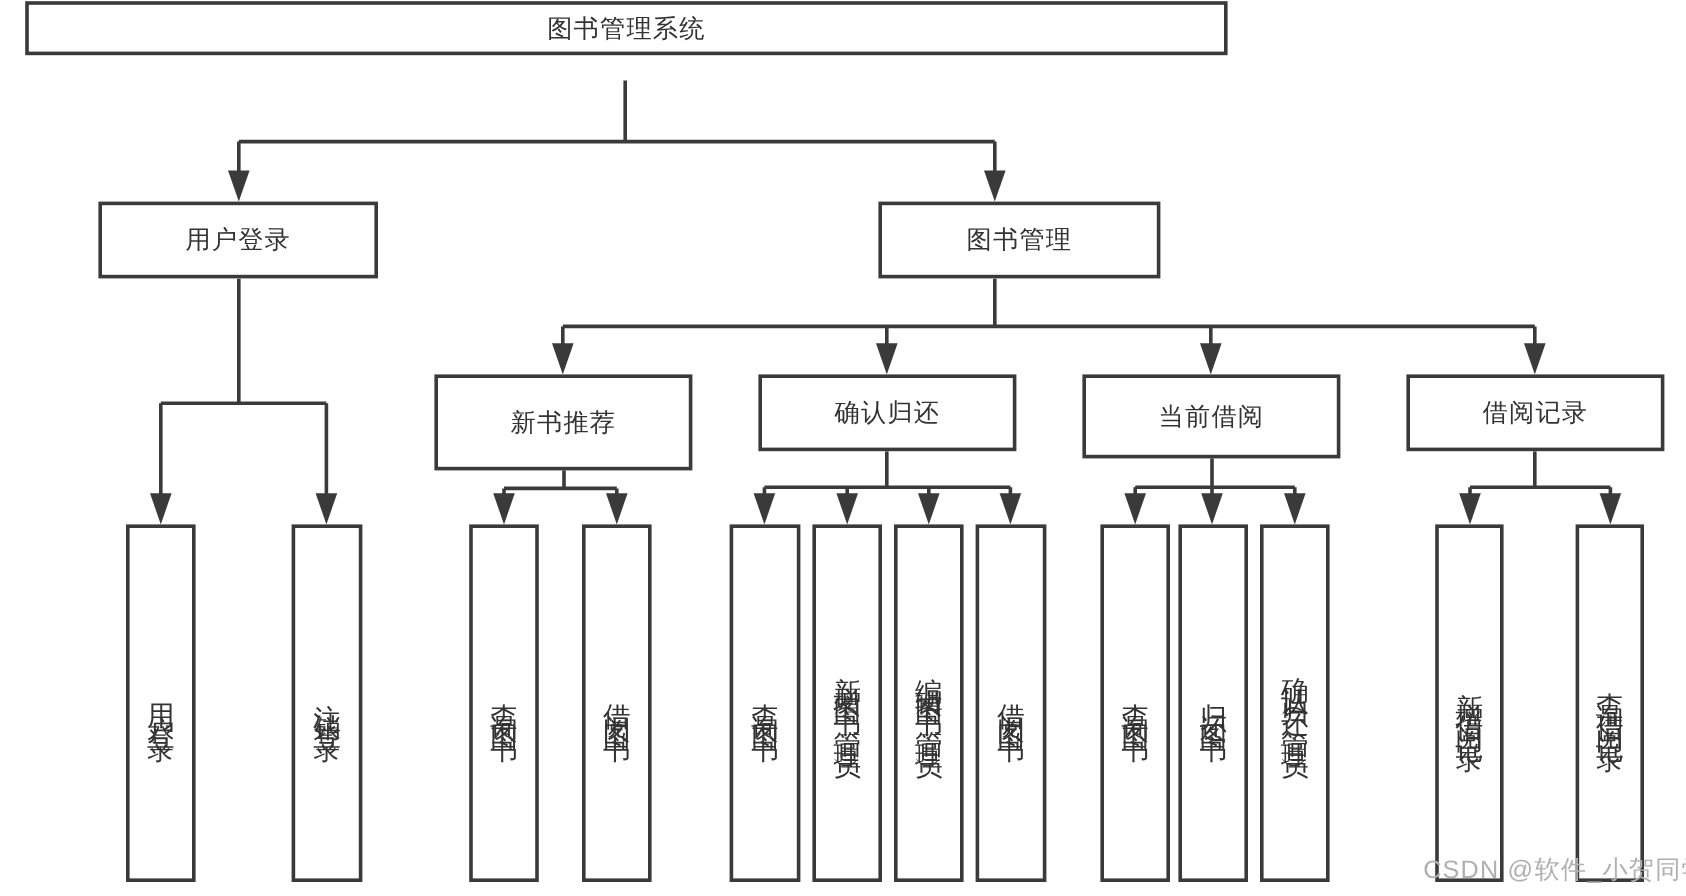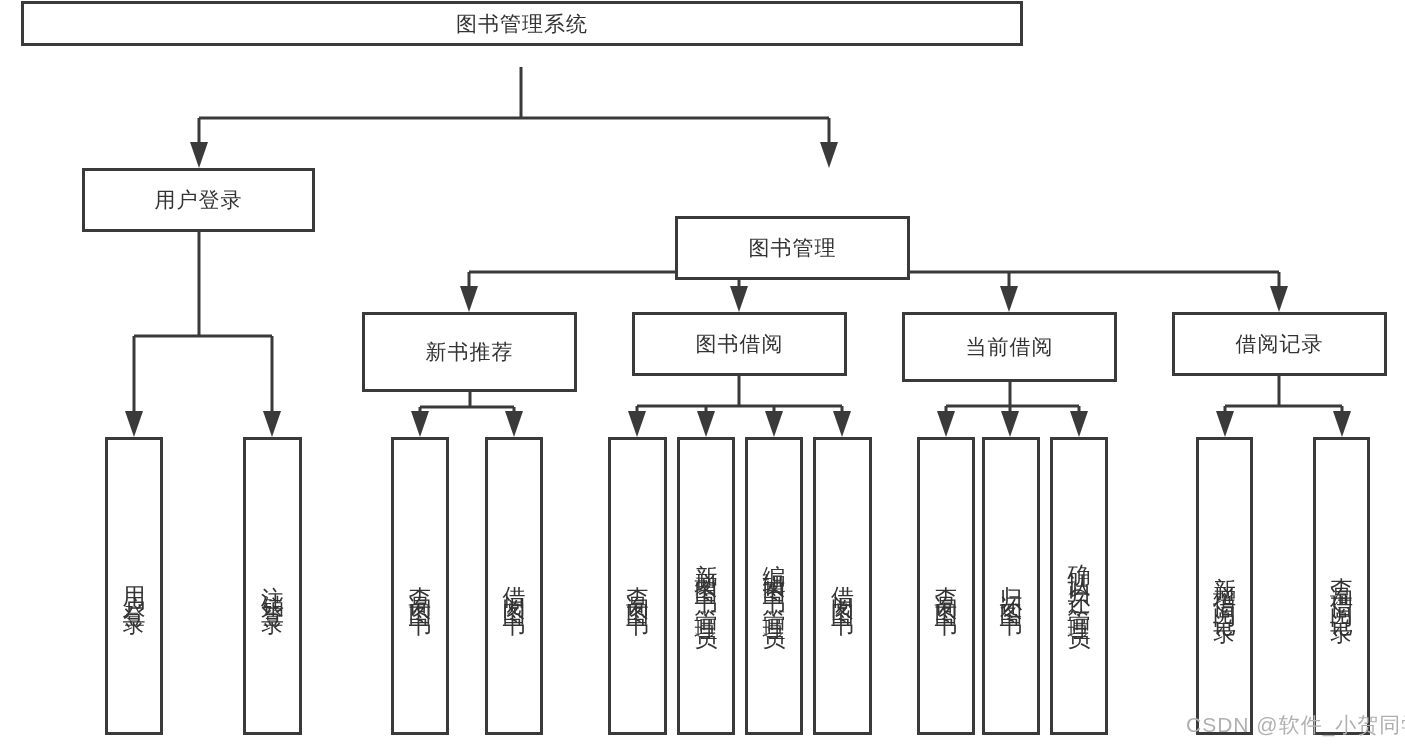--- a/index.html
+++ b/index.html
@@ -86,29 +86,29 @@
     </g>
   </svg>
 
   <div class="box h-label" style="left:21px;top:1px;width:1002px;height:45px;">
     <span>图书管理系统</span>
   </div>
 
   <div class="box h-label" style="left:82px;top:168px;width:233px;height:64px;">
     <span>用户登录</span>
   </div>
-  <div class="box h-label" style="left:675px;top:168px;width:235px;height:64px;margin-top:48px;">
+  <div class="box h-label" style="left:732px;top:168px;width:235px;height:64px;">
     <span>图书管理</span>
   </div>
 
   <div class="box h-label" style="left:362px;top:312px;width:215px;height:80px;">
     <span>新书推荐</span>
   </div>
   <div class="box h-label" style="left:632px;top:312px;width:215px;height:64px;">
-    <span>图书借阅</span>
+    <span>确认归还</span>
   </div>
   <div class="box h-label" style="left:902px;top:312px;width:215px;height:70px;">
     <span>当前借阅</span>
   </div>
   <div class="box h-label" style="left:1172px;top:312px;width:215px;height:64px;">
     <span>借阅记录</span>
   </div>
 
   <div class="box" style="left:105px;top:437px;width:58px;height:298px;">
     <span class="v-label">用户登录</span>

